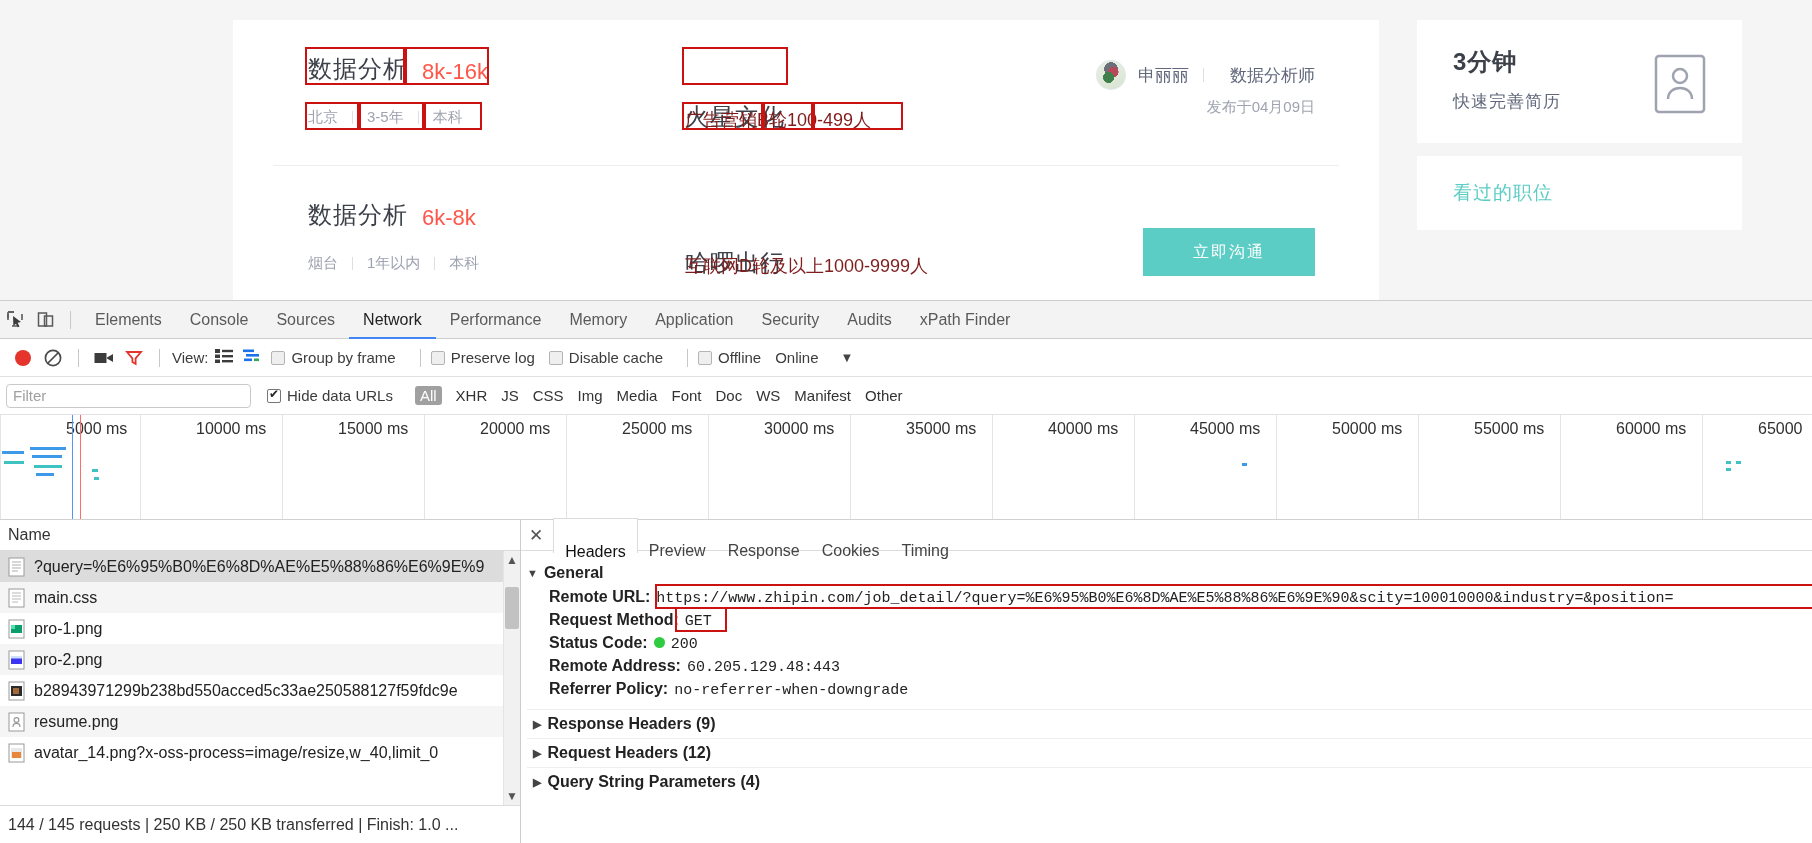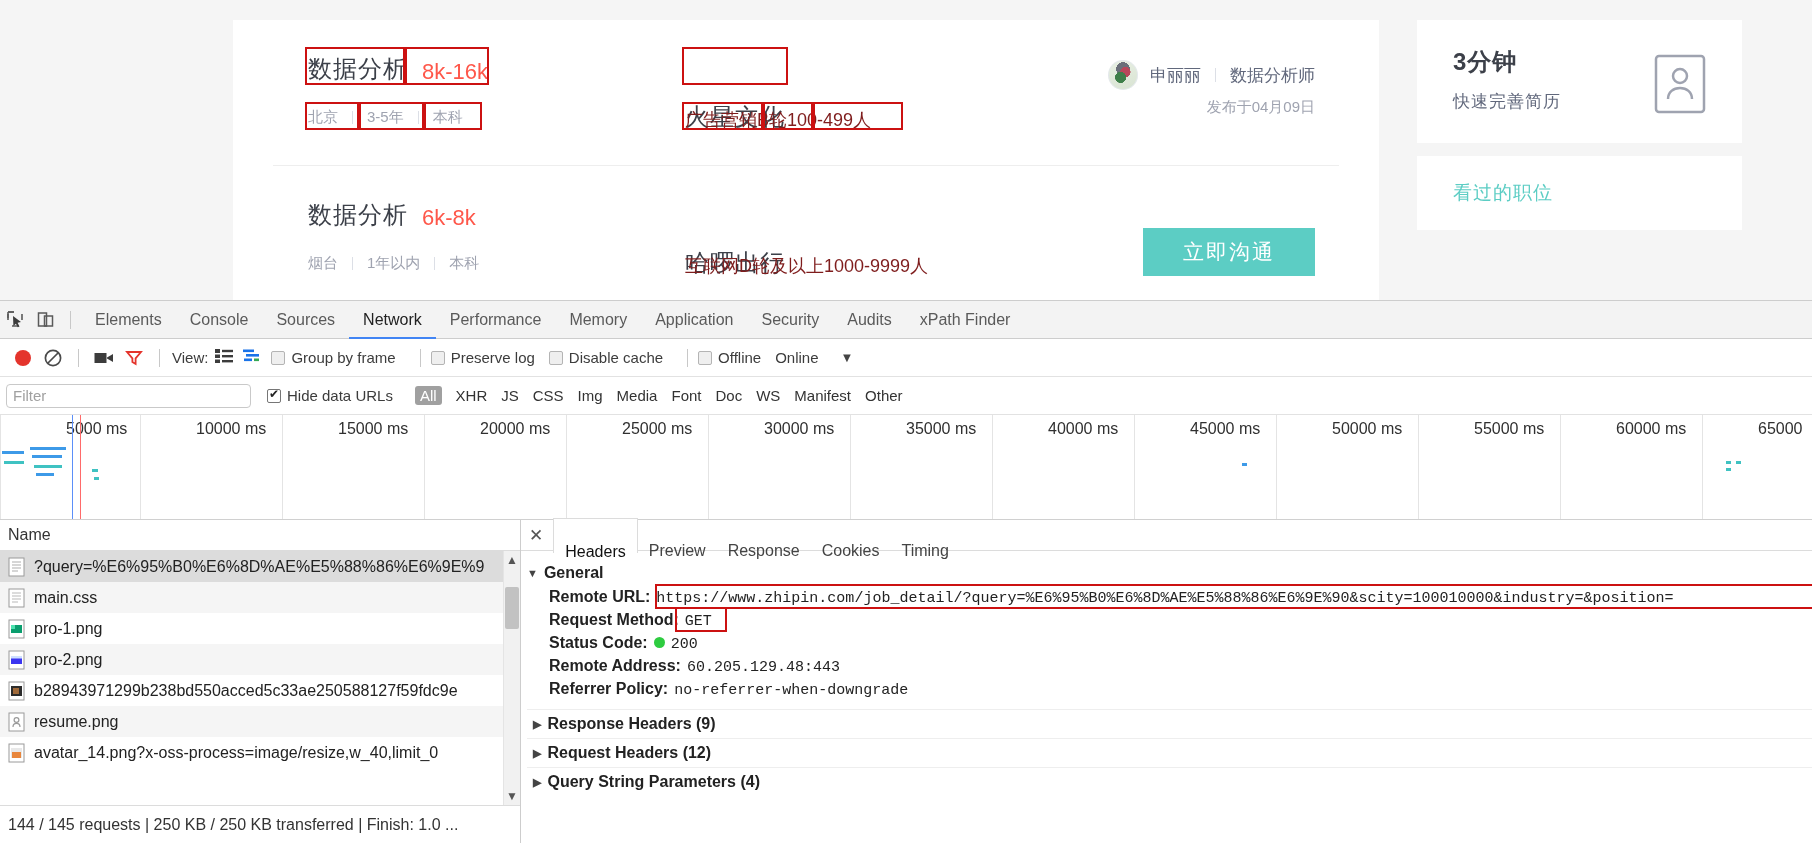--- a/index.html
+++ b/index.html
@@ -40,27 +40,27 @@
     width:30px; height:30px; border-radius:50%;
     background: radial-gradient(circle at 42% 58%, #3f7f4a 0 22%, transparent 23%),
                 radial-gradient(circle at 58% 40%, #b9475a 0 20%, transparent 21%),
                 radial-gradient(circle at 50% 30%, #6b6f7a 0 26%, transparent 27%),
                 linear-gradient(160deg,#e9f0e4,#d8e3d2);
     box-shadow: inset 0 0 0 1px #e4e8ee;
     margin-right:12px;
   }
   .hr-name { font-size:17px; color:#61687c; }
   .hr-sep { width:1px; height:14px; background:#dcdfe6; margin:0 14px; }
-  .hr-job { font-size:17px; color:#61687c; }
+  .hr-job { font-size:17px; color:#61687c;margin-left:12px; }
   .jr-date { position:absolute; right:24px; top:78px; font-size:15px; color:#9fa3b0; }
 
   .btn-chat {
     position:absolute; right:24px; top:62px;
     width:172px; height:48px; background:#5ccdc4; color:#fff;
-    font-size:21px; display:flex; align-items:center; justify-content:center;
+    font-size:16px; display:flex; align-items:center; justify-content:center;
     letter-spacing:2px; cursor:pointer;
   }
 
   
   .redbox { position:absolute; border:2px solid #cc1111; pointer-events:none; }
 
   
   .rail { position:absolute; left:1417px; top:20px; width:325px; }
   .rail-card { background:#fff; padding:26px 36px 30px; }
   .rail-title { font-size:24px; color:#3c4049; font-weight:bold; letter-spacing:1px; }

